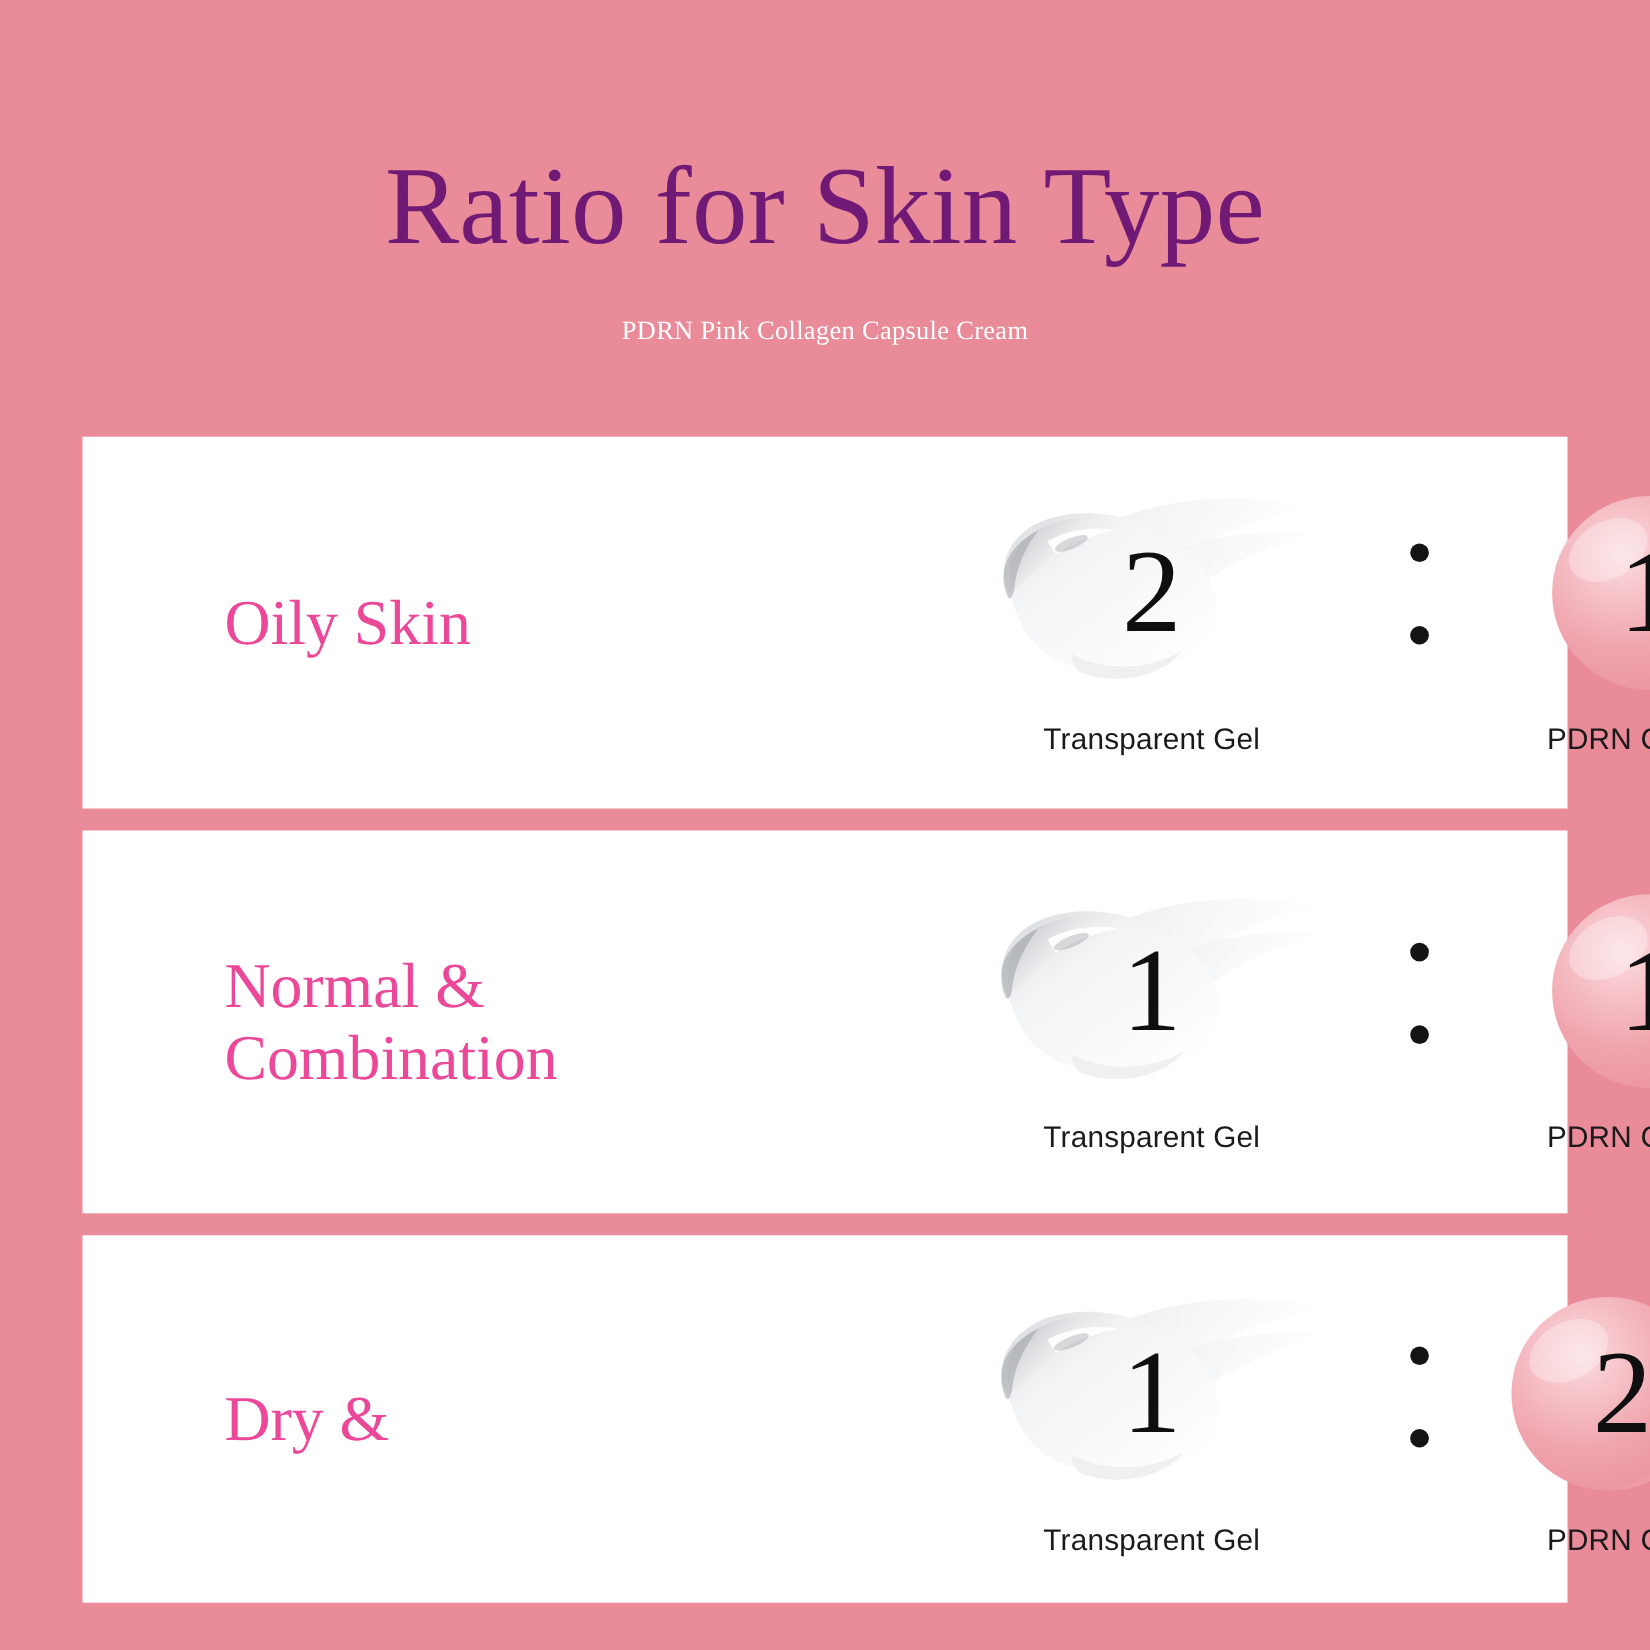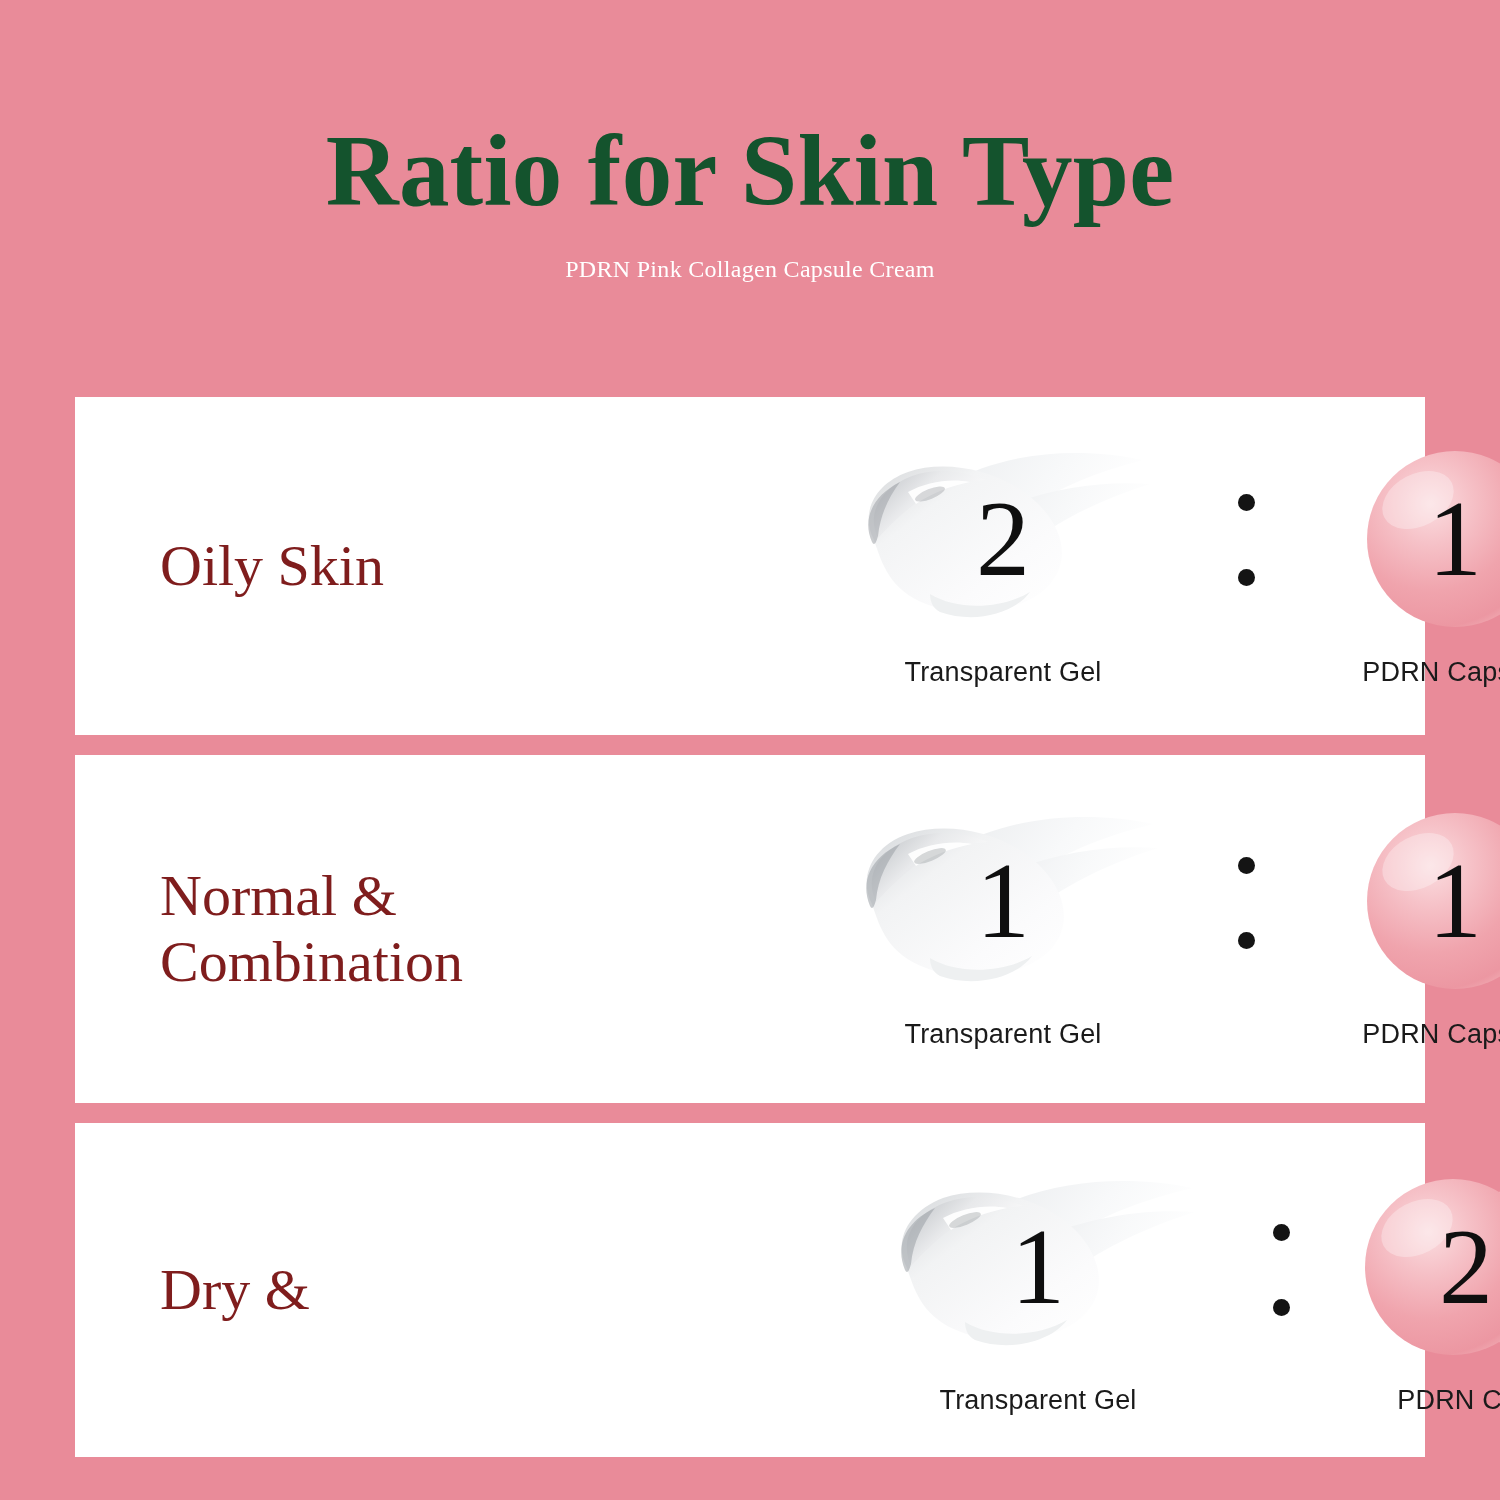--- a/index.html
+++ b/index.html
@@ -16,26 +16,26 @@
   }
 
   
   #header {
     width: 100%;
     padding-top: 118px;
     text-align: center;
     box-sizing: border-box;
   }
   #page-title {
-    color: #14532d;
+    color: #701a75;
     font-size: 101px;
     line-height: 1.06;
-    font-weight: 700;
+    font-weight: 400;
     letter-spacing: 0.2px;
-    margin: 0;
+    margin: 16px;
     font-family: "Liberation Serif", "DejaVu Serif", serif;
   }
   #page-subtitle {
     color: #ffffff;
     font-size: 24px;
     line-height: 1.2;
     font-weight: 400;
     margin: 0;
     padding-top: 30px;
     letter-spacing: 0.3px;
@@ -53,31 +53,32 @@
     background: #ffffff;
     width: 1350px;
     box-sizing: border-box;
     display: flex;
     align-items: center;
     position: relative;
     margin-bottom: 20px;
   }
   .card-1 { height: 338px; }
   .card-2 { height: 348px; }
-  .card-3 { height: 334px; margin-bottom: 0; gap: 35px; }
+  .card-3 { height: 334px; margin-bottom: 0; }
 
   .skin-label {
-    color: #7f1d1d;
+    color: #ec4899;
     font-size: 58px;
     line-height: 1.13;
     font-weight: 400;
     padding-left: 85px;
     width: 500px;
     box-sizing: border-box;
     font-family: "Liberation Serif", "DejaVu Serif", serif;
+    margin-left: 44px;
   }
   .skin-label .lbl-line { display: block; }
 
   
   .ratio-block {
     flex: 1;
     display: flex;
     align-items: flex-start;
     justify-content: flex-start;
     position: relative;

